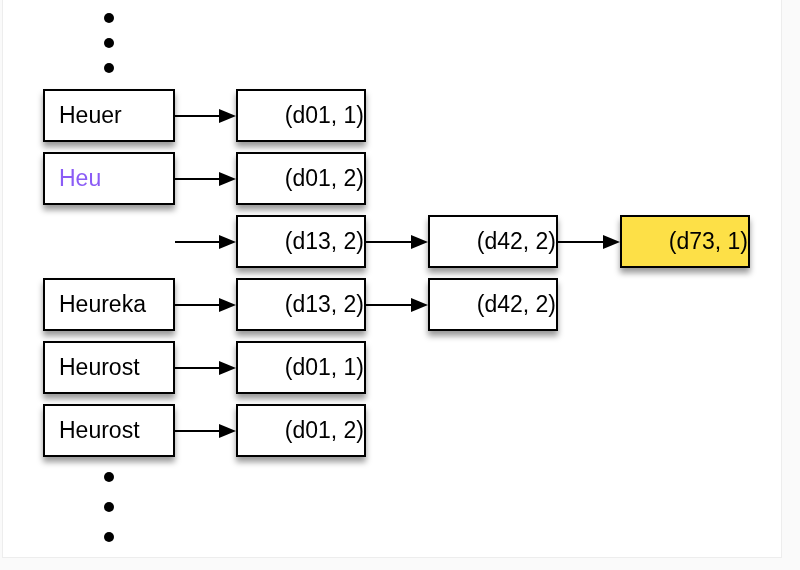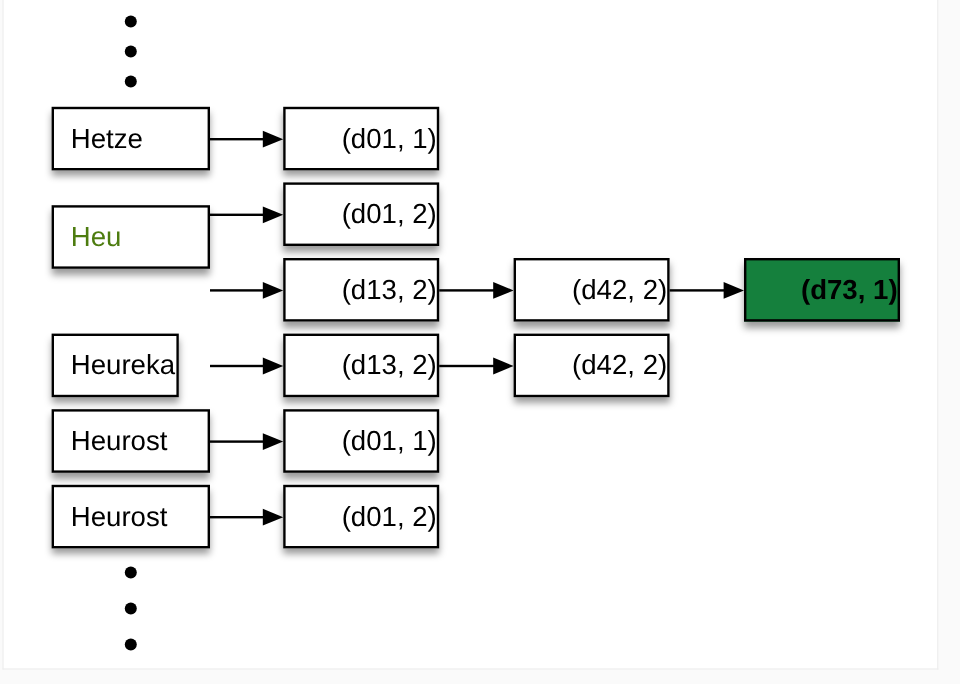--- a/index.html
+++ b/index.html
@@ -57,30 +57,30 @@
 
 <div class="slide">
   <div class="stage">
       <div class="dot" style="left: 101px; top: 13px; width: 10px; height: 10px; background: rgb(0, 0, 0);"></div>
       <div class="dot" style="left: 101px; top: 38px; width: 10px; height: 10px; background: rgb(0, 0, 0);"></div>
       <div class="dot" style="left: 101px; top: 63px; width: 10px; height: 10px; background: rgb(0, 0, 0);"></div>
       <div class="dot" style="left: 101px; top: 472px; width: 10px; height: 10px; background: rgb(0, 0, 0);"></div>
       <div class="dot" style="left: 101px; top: 502px; width: 10px; height: 10px; background: rgb(0, 0, 0);"></div>
       <div class="dot" style="left: 101px; top: 532px; width: 10px; height: 10px; background: rgb(0, 0, 0);"></div>
       <div class="node term-node" style="left: 40px; top: 89px; width: 132px; height: 53px; background: rgb(255, 255, 255); border-color: rgb(0, 0, 0); color: rgb(0, 0, 0);">
-        <div>Hetze</div>
+        <div>Heuer</div>
       </div>
       <div class="arrow" style="left: 172px; top: 109px; width: 61px;">
         <div class="shaft" style="width: 46px; background: rgb(0, 0, 0);"></div>
         <div class="head" style="border-left-color: rgb(0, 0, 0);"></div>
       </div>
       <div class="node posting-node" style="left: 233px; top: 89px; width: 130px; height: 53px; background: rgb(255, 255, 255); border-color: rgb(0, 0, 0); color: rgb(0, 0, 0);">
         <div>(d01, 1)</div>
       </div>
-      <div class="node term-node" style="left: 40px; top: 152px; width: 132px; height: 53px; background: rgb(255, 255, 255); border-color: rgb(0, 0, 0); color: #4d7c0f; margin-top: 19px;">
+      <div class="node term-node" style="left: 40px; top: 152px; width: 132px; height: 53px; background: rgb(255, 255, 255); border-color: rgb(0, 0, 0); color: #8b5cf6;">
         <div>Heu</div>
       </div>
       <div class="arrow" style="left: 172px; top: 172px; width: 61px;">
         <div class="shaft" style="width: 46px; background: rgb(0, 0, 0);"></div>
         <div class="head" style="border-left-color: rgb(0, 0, 0);"></div>
       </div>
       <div class="node posting-node" style="left: 233px; top: 152px; width: 130px; height: 53px; background: rgb(255, 255, 255); border-color: rgb(0, 0, 0); color: rgb(0, 0, 0);">
         <div>(d01, 2)</div>
       </div>
       <div class="arrow" style="left: 172px; top: 235px; width: 61px;">
@@ -94,24 +94,24 @@
         <div class="shaft" style="width: 47px; background: rgb(0, 0, 0);"></div>
         <div class="head" style="border-left-color: rgb(0, 0, 0);"></div>
       </div>
       <div class="node posting-node" style="left: 425px; top: 215px; width: 130px; height: 53px; background: rgb(255, 255, 255); border-color: rgb(0, 0, 0); color: rgb(0, 0, 0);">
         <div>(d42, 2)</div>
       </div>
       <div class="arrow" style="left: 555px; top: 235px; width: 62px;">
         <div class="shaft" style="width: 47px; background: rgb(0, 0, 0);"></div>
         <div class="head" style="border-left-color: rgb(0, 0, 0);"></div>
       </div>
-      <div class="node posting-node" style="left: 617px; top: 215px; width: 130px; height: 53px; background: #15803d; border-color: rgb(0, 0, 0); color: rgb(0, 0, 0); font-weight: bold;">
+      <div class="node posting-node" style="left: 617px; top: 215px; width: 130px; height: 53px; background: #fde047; border-color: rgb(0, 0, 0); color: rgb(0, 0, 0);">
         <div>(d73, 1)</div>
       </div>
-      <div class="node term-node" style="left: 40px; top: 278px; width: 106px; height: 53px; background: rgb(255, 255, 255); border-color: rgb(0, 0, 0); color: rgb(0, 0, 0);">
+      <div class="node term-node" style="left: 40px; top: 278px; width: 132px; height: 53px; background: rgb(255, 255, 255); border-color: rgb(0, 0, 0); color: rgb(0, 0, 0);">
         <div>Heureka</div>
       </div>
       <div class="arrow" style="left: 172px; top: 298px; width: 61px;">
         <div class="shaft" style="width: 46px; background: rgb(0, 0, 0);"></div>
         <div class="head" style="border-left-color: rgb(0, 0, 0);"></div>
       </div>
       <div class="node posting-node" style="left: 233px; top: 278px; width: 130px; height: 53px; background: rgb(255, 255, 255); border-color: rgb(0, 0, 0); color: rgb(0, 0, 0);">
         <div>(d13, 2)</div>
       </div>
       <div class="arrow" style="left: 363px; top: 298px; width: 62px;">

